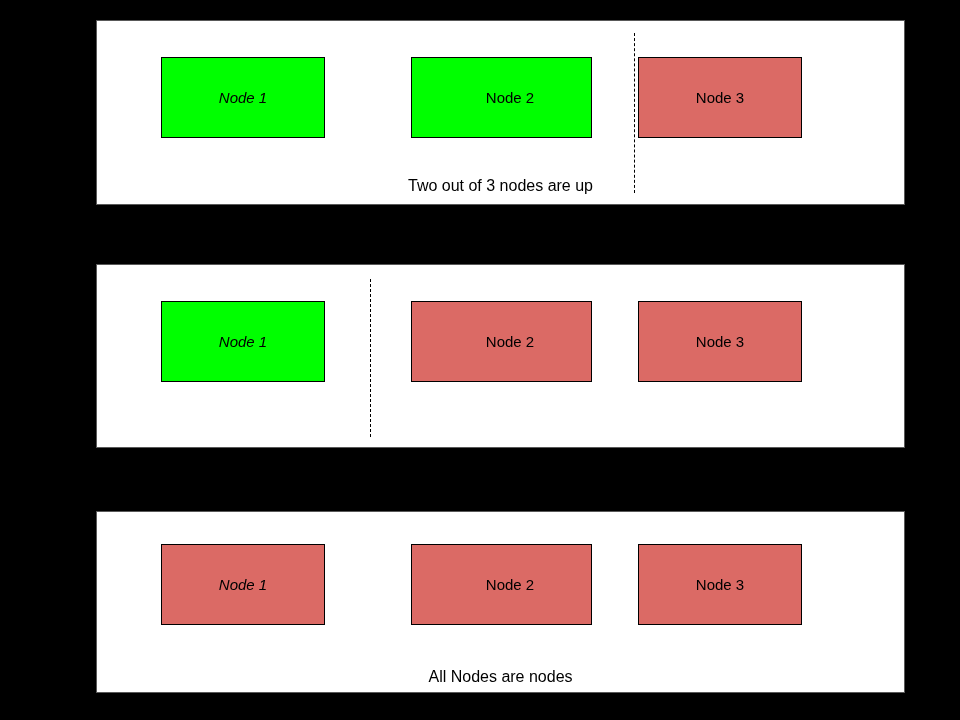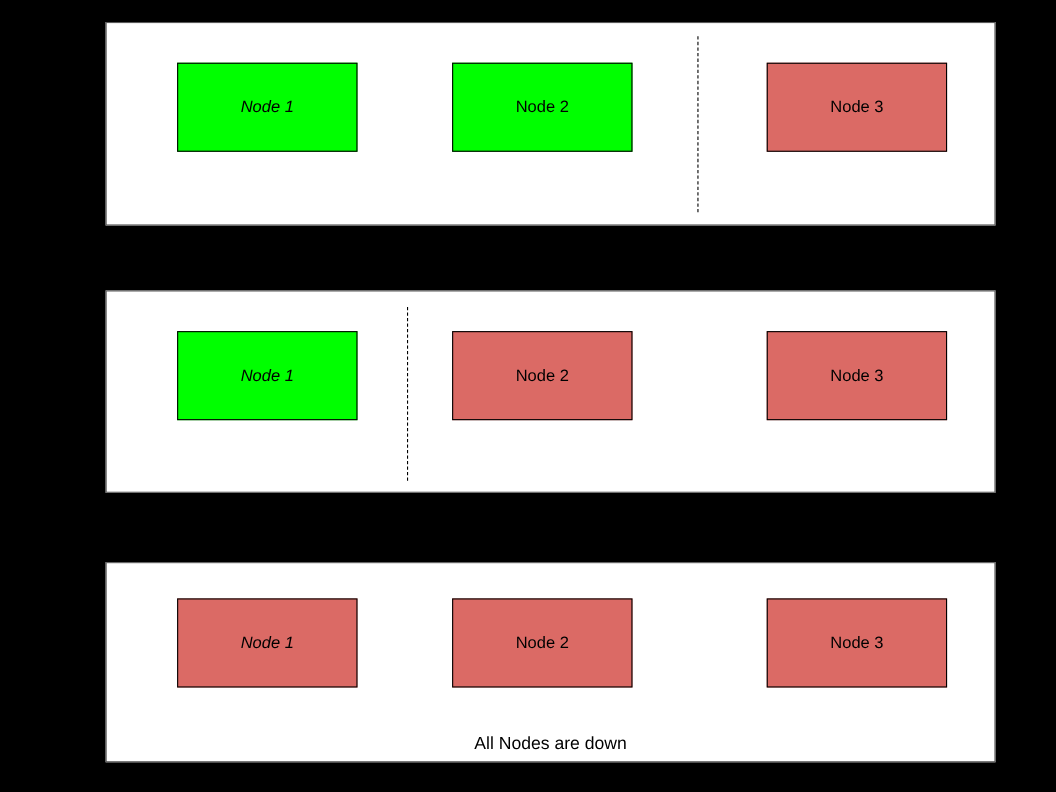--- a/index.html
+++ b/index.html
@@ -23,22 +23,22 @@
 
   .node {
     position: absolute;
     top: 36px;
     width: 162px; height: 79px;
     border: 1px solid var(--node-border, #000);
     display: flex; align-items: center; justify-content: center;
   }
   .panel-3 .node { top: 32px; }
   .n1 { left: 64px; font-style: italic; }
-  .n2 { left: 314px; }
-  .n3 { left: 600px; justify-content: center; }
+  .n2 { left: 314px; padding-left: 17px; }
+  .n3 { left: 541px; justify-content: center; }
   .node.up   { background: var(--node-up, #00ff00); }
   .node.down { background: var(--node-down, #db6a65); }
 
   .node-label {
     font-size: 15px;
     color: var(--text, #000);
   }
 
   .caption {
     position: absolute;
@@ -66,20 +66,24 @@
   <div class="node n1 up">
     <span class="node-label">Node 1</span>
   </div>
   <div class="node n2 up">
     <span class="node-label">Node 2</span>
   </div>
   <div class="node n3 down">
     <span class="node-label">Node 3</span>
   </div>
   <div class="divider divider-1"></div>
+  <div class="caption">
+    <div>Two out of 3 nodes are up</div>
+    <div>, Majority Wins &amp; Cluster Runs</div>
+  </div>
 </section>
 
 <section class="panel panel-2">
   <div class="node n1 up">
     <span class="node-label">Node 1</span>
   </div>
   <div class="node n2 down">
     <span class="node-label">Node 2</span>
   </div>
   <div class="node n3 down">
@@ -92,16 +96,16 @@
   <div class="node n1 down">
     <span class="node-label">Node 1</span>
   </div>
   <div class="node n2 down">
     <span class="node-label">Node 2</span>
   </div>
   <div class="node n3 down">
     <span class="node-label">Node 3</span>
   </div>
   <div class="caption">
-    <div>All Nodes are down</div>
+    <div>All Nodes are nodes</div>
     <div>Majority Fails &amp; Cluster Stops</div>
   </div>
 </section>
 
 </body></html>

